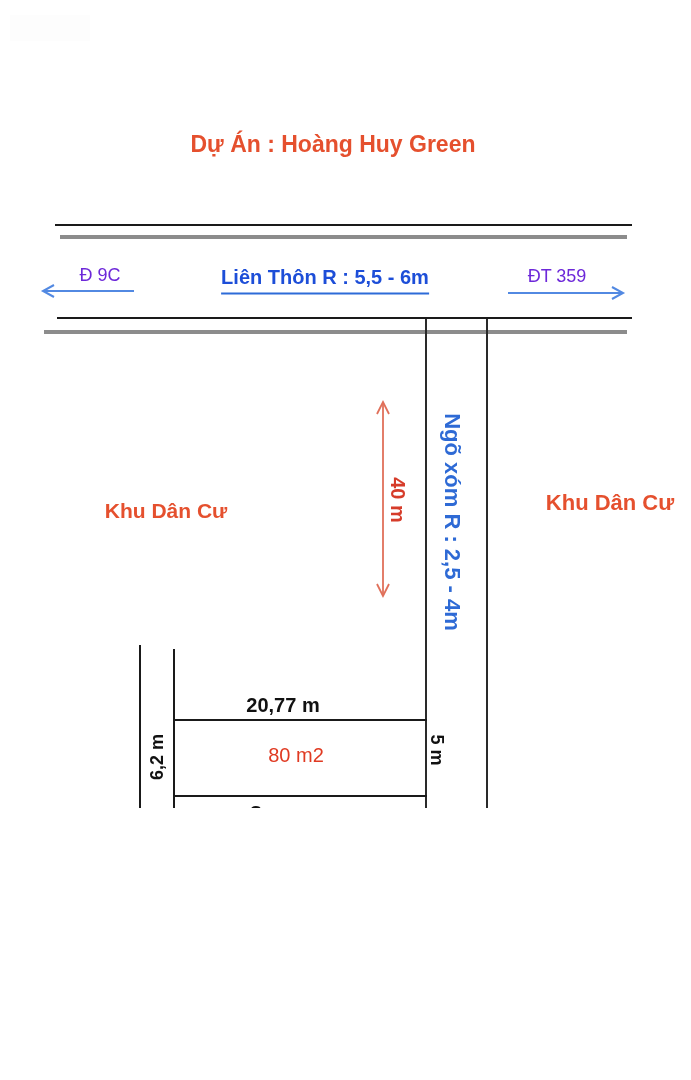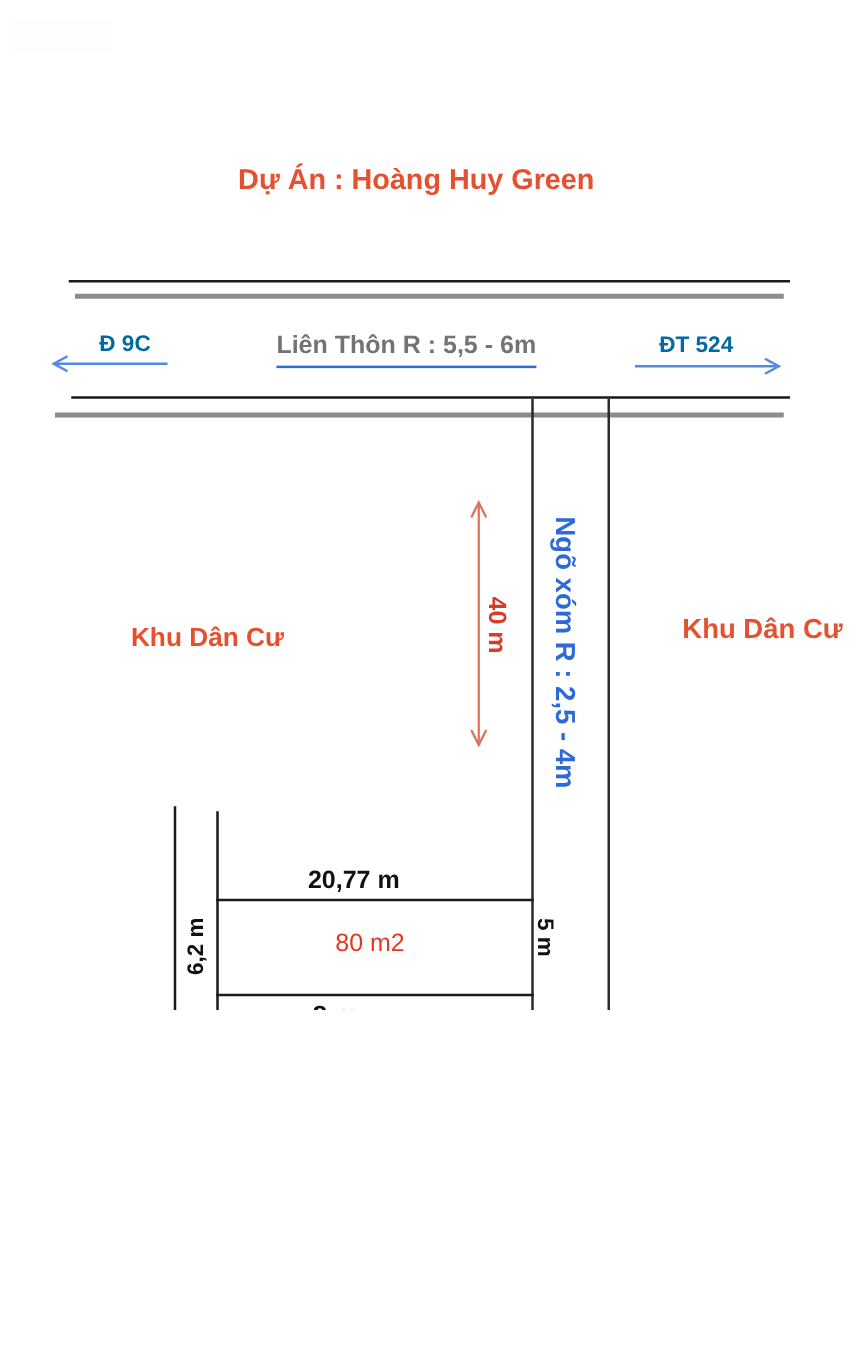--- a/index.html
+++ b/index.html
@@ -7,22 +7,22 @@
     position:relative;width:691px;height:808px;background:#ffffff;overflow:hidden;
     font-family:"Liberation Sans", sans-serif;
   }
   .abs{position:absolute;}
   .ctr{transform:translate(-50%,-50%);}
   .rot-cw{transform:translate(-50%,-50%) rotate(90deg);}
   .rot-ccw{transform:translate(-50%,-50%) rotate(-90deg);}
   .hline{position:absolute;background:#1a1a1a;}
   .hline.gray{background:#8c8c8c;}
   .vline{position:absolute;background:#2a2a2a;width:2px;}
-  .blue-txt{color:#0369a1;font-weight:bold;}
-  .blue-txt2{color:#737373;font-weight:bold;}
+  .blue-txt{color:#6d28d9;font-weight:normal;}
+  .blue-txt2{color:#1d4ed8;font-weight:bold;}
   .red-txt{color:#e5502e;font-weight:bold;}
   .blk-txt{color:#111111;font-weight:bold;}
   .underlined{border-bottom:2.5px solid #2d6bd8;padding-bottom:4px;}
   .faint-box{position:absolute;background:#fdfdfd;}
   .nowrap{white-space:nowrap;}
 </style>
 </head>
 <body>
 
 <div class="canvas">
@@ -32,21 +32,21 @@
 
   <div class="abs ctr red-txt nowrap" style="left:333px;top:144px;font-size:23px;">Dự Án : Hoàng Huy Green</div>
 
   <div class="hline" style="left:55px;top:224px;width:577px;height:2px;"></div>
   <div class="hline gray" style="left:60px;top:235px;width:567px;height:4px;"></div>
 
   <div class="abs ctr blue-txt nowrap" style="left:100px;top:275px;font-size:18px;">Đ 9C</div>
 
   <div class="abs ctr blue-txt2 nowrap underlined" style="left:325px;top:280px;font-size:20px;">Liên Thôn R : 5,5 - 6m</div>
 
-  <div class="abs ctr blue-txt nowrap" style="left:557px;top:276px;font-size:18px;">ĐT 524</div>
+  <div class="abs ctr blue-txt nowrap" style="left:557px;top:276px;font-size:18px;">ĐT 359</div>
 
   <svg class="abs" style="left:40px;top:283px;" width="96" height="16" viewBox="0 0 96 16">
     <line x1="94" y1="8" x2="5" y2="8" stroke="#5289e2" stroke-width="2"></line>
     <polyline points="14,2 3,8 14,14" fill="none" stroke="#5289e2" stroke-width="2"></polyline>
   </svg>
   <svg class="abs" style="left:506px;top:285px;" width="120" height="16" viewBox="0 0 120 16">
     <line x1="2" y1="8" x2="115" y2="8" stroke="#5289e2" stroke-width="2"></line>
     <polyline points="106,2 117,8 106,14" fill="none" stroke="#5289e2" stroke-width="2"></polyline>
   </svg>
 

